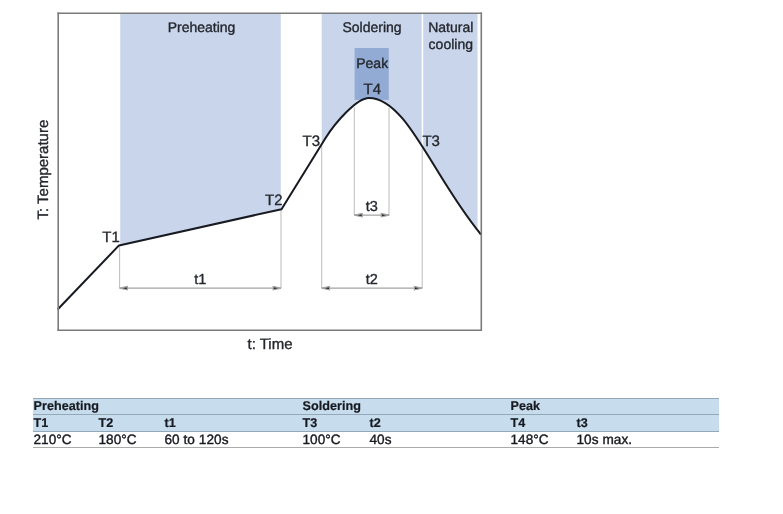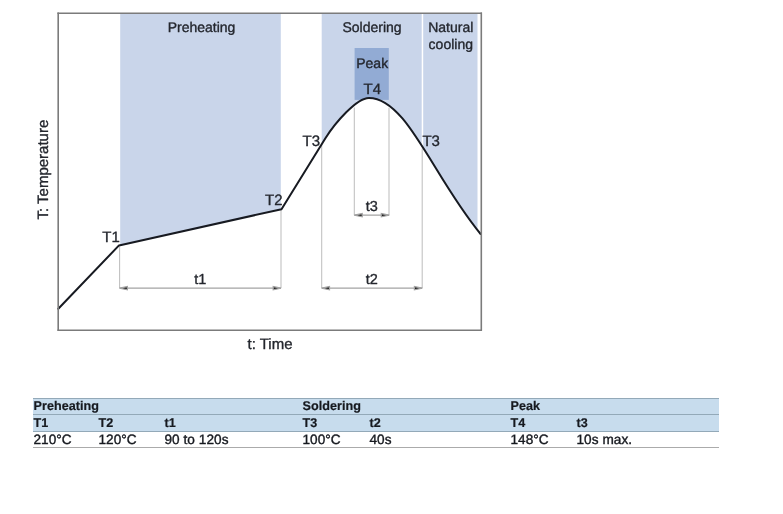--- a/index.html
+++ b/index.html
@@ -118,22 +118,22 @@
         <td>T1</td>
         <td>T2</td>
         <td>t1</td>
         <td>T3</td>
         <td>t2</td>
         <td>T4</td>
         <td>t3</td>
       </tr>
       <tr class="values">
         <td>210°C</td>
-        <td>120°C</td>
-        <td>90 to 120s</td>
+        <td>180°C</td>
+        <td>60 to 120s</td>
         <td>100°C</td>
         <td>40s</td>
         <td>148°C</td>
         <td>10s max.</td>
       </tr>
     </tbody>
   </table>
 </div>
 
 </body></html>

